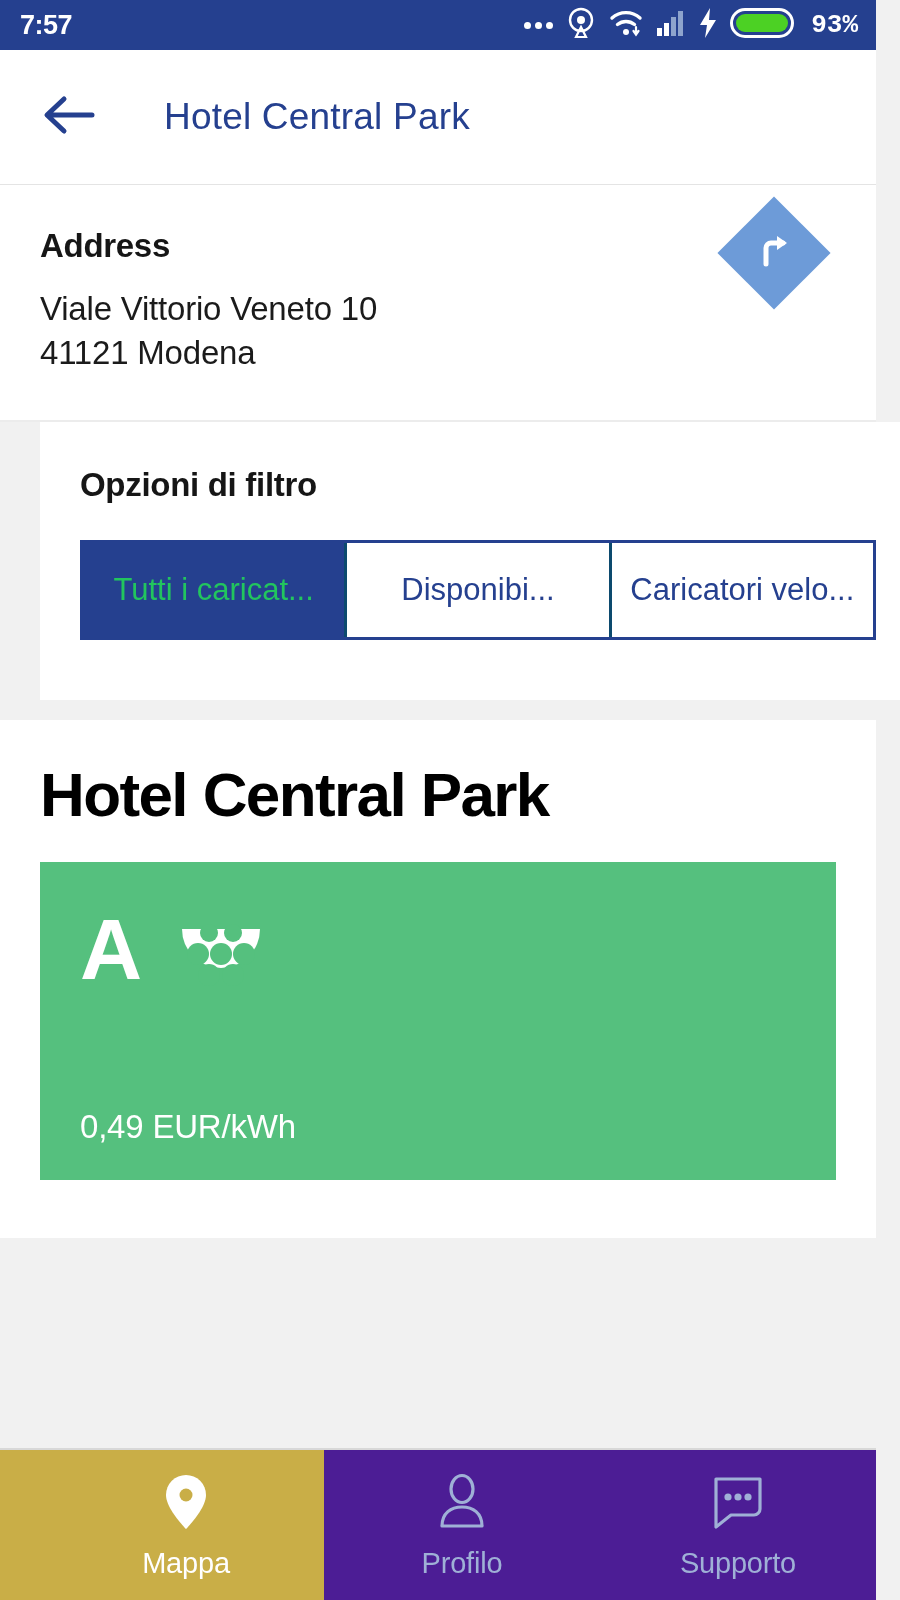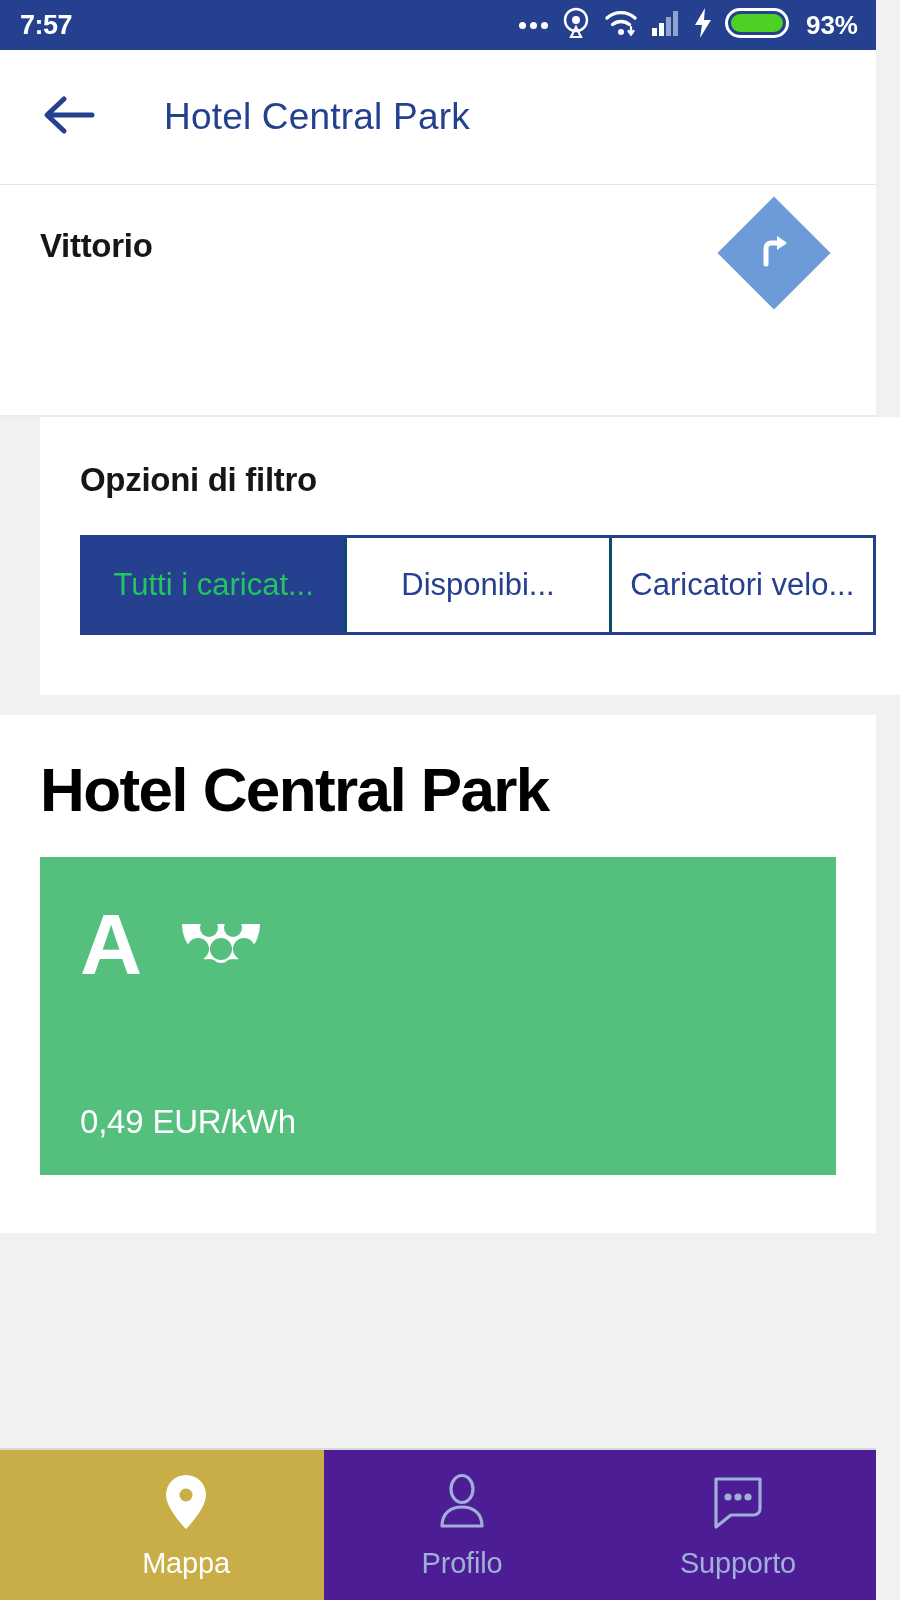--- a/index.html
+++ b/index.html
@@ -45,20 +45,21 @@
   .dots-icon { display: flex; gap: 4px; align-items: center; }
   .dots-icon i {
     width: 7px; height: 7px; border-radius: 50%;
     background: #ffffff; display: block;
   }
   .battery-pct {
     color: #ffffff;
     font-size: 26px;
     font-weight: bold;
     margin-left: 2px;
+    font-family: Liberation Mono, monospace;
   }
 
   
   .appbar {
     height: 135px;
     background: #ffffff;
     display: flex;
     align-items: center;
     padding-left: 42px;
     flex: 0 0 auto;
@@ -279,21 +280,25 @@
       <span>
         <svg width="54" height="44" viewBox="0 0 54 44">
           <path d="M50 22 H6 M22 6 L5 22 L22 38" fill="none" stroke="#25408f" stroke-width="5" stroke-linecap="round" stroke-linejoin="round"></path>
         </svg>
       </span>
     </div>
     <div class="appbar-title">Hotel Central Park</div>
   </div>
 
   <div class="card address-card divider-below">
-    <div class="section-heading">Vittorio</div>
+    <div class="section-heading">Address</div>
+    <div class="address-lines">
+      <div>Viale Vittorio Veneto 10</div>
+      <div>41121 Modena</div>
+    </div>
     <div class="nav-diamond">
       <span class="turn-icon">
         <svg width="38" height="38" viewBox="0 0 38 38">
           <path d="M11 32 V16 a5 5 0 0 1 5 -5 h12" fill="none" stroke="#ffffff" stroke-width="5" stroke-linecap="round" stroke-linejoin="round"></path>
           <path d="M22 4 L32 11 L22 18 Z" fill="#ffffff"></path>
         </svg>
       </span>
     </div>
   </div>
 

